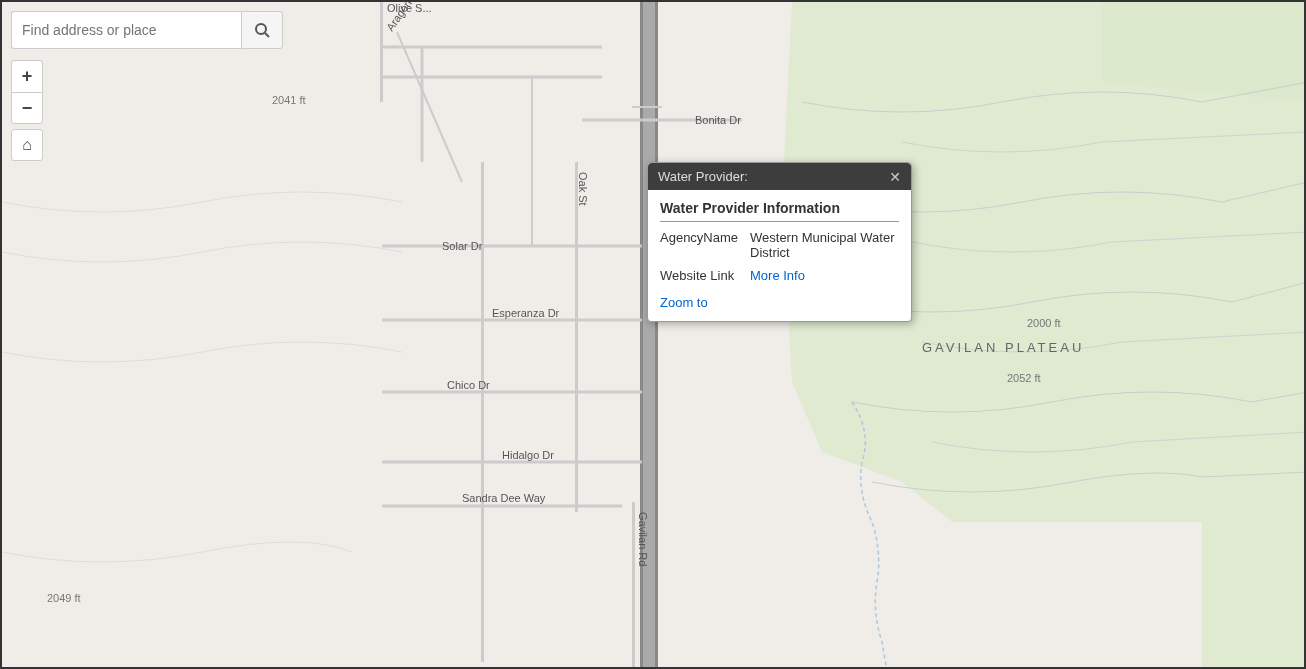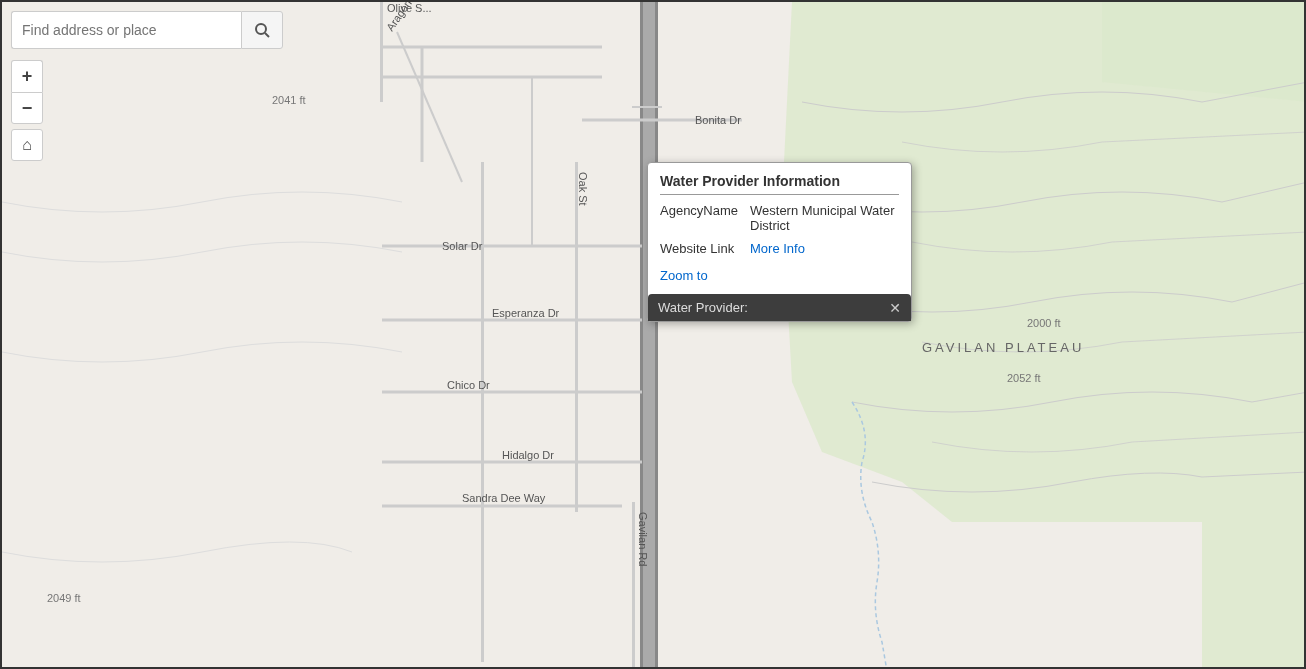--- a/index.html
+++ b/index.html
@@ -283,33 +283,33 @@
 
   <div id="map-controls">
     <div style="display:flex; flex-direction:column;">
       <button class="map-btn">+</button>
       <button class="map-btn">−</button>
     </div>
     <button id="home-btn">⌂</button>
   </div>
 
   <div id="popup">
+    <div id="popup-header">
+      <span id="popup-title">Water Provider:</span>
+      <button id="popup-close">✕</button>
+    </div>
     <div id="popup-body">
       <div id="popup-section-title">Water Provider Information</div>
       <div class="popup-row">
         <span class="popup-label">AgencyName</span>
         <span class="popup-value">Western Municipal Water District</span>
       </div>
       <div class="popup-row">
         <span class="popup-label">Website Link</span>
         <a class="popup-link" href="#">More Info</a>
       </div>
       <div>
         <a id="zoom-to-link" href="#">Zoom to</a>
       </div>
     </div>
-    <div id="popup-header">
-      <span id="popup-title">Water Provider:</span>
-      <button id="popup-close">✕</button>
-    </div>
   </div>
 
 </div>
 
 </body></html>

